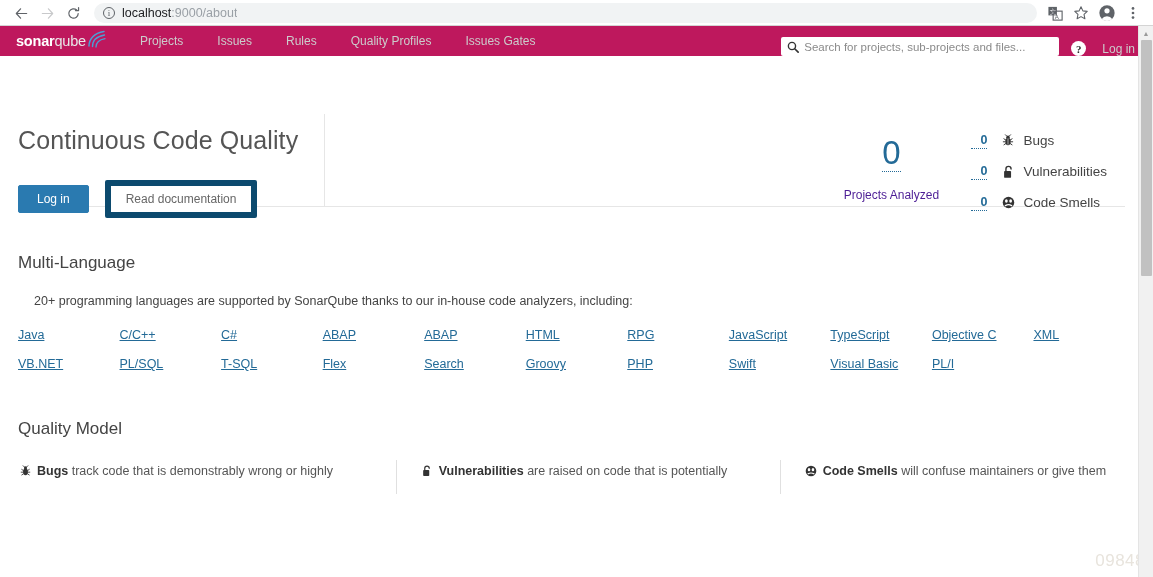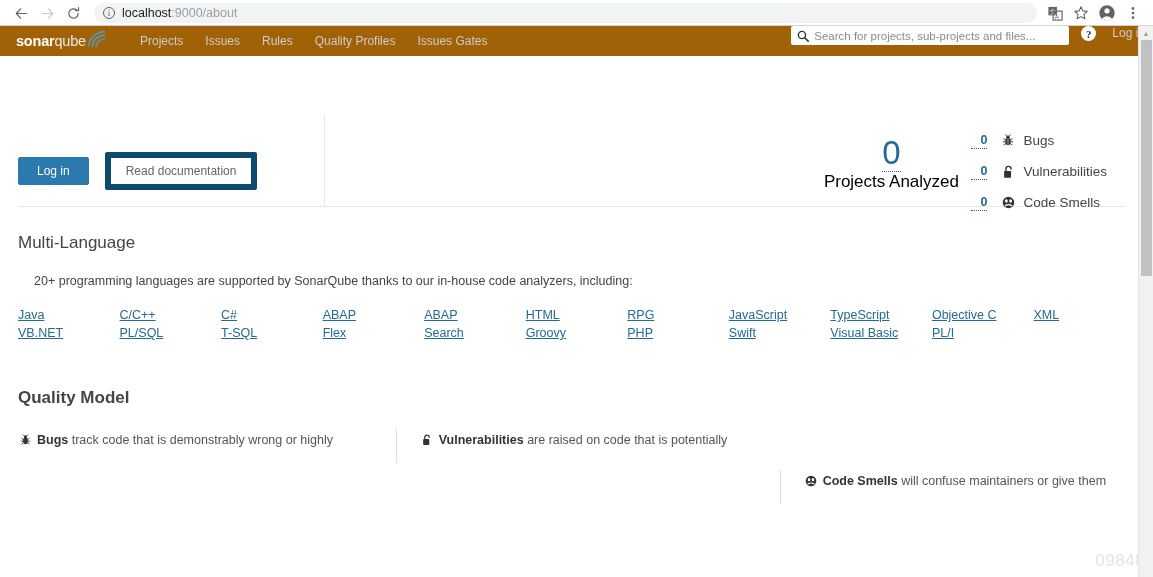--- a/index.html
+++ b/index.html
@@ -72,54 +72,54 @@
   .chrome-actions { display: flex; align-items: center; gap: 2px; flex: 0 0 auto; }
   .chrome-icon {
     width: 24px; height: 24px;
     display: flex; align-items: center; justify-content: center;
     color: #5f6368;
   }
 
   
   .sq-nav {
     height: 30px;
-    background: #a16207;
+    background: #be185d;
     display: flex;
     align-items: center;
     padding-left: 16px;
     position: relative;
   }
   .sq-logo {
     display: flex;
     align-items: center;
     margin-right: 20px;
     height: 30px;
   }
   .sq-logo-text { font-size: 14.5px; letter-spacing: -0.2px; }
   .sq-logo-text .b { font-weight: bold; color: #ffffff; }
   .sq-logo-text .n { font-weight: normal; color: #e8e8e8; }
   .sq-logo-wave { margin-left: 1px; margin-bottom: 4px; }
 
-  .sq-menu { display: flex; align-items: center; height: 30px; }
+  .sq-menu { display: flex; align-items: center; height: 30px; gap: 12px; }
   .sq-menu-item {
     color: #ccc;
     font-size: 12px;
     padding: 0 11px;
     line-height: 30px;
     white-space: nowrap;
     cursor: pointer;
   }
 
   .sq-right {
     position: absolute;
     right: 0; top: 0;
     height: 30px;
     display: flex;
-    align-items: flex-start;
-    padding-right: 8px;
+    align-items: flex-end;
+    padding-right: 18px;
     border-radius: 10px;
   }
   .sq-search {
     width: 278px;
     height: 19px;
     background: #ffffff;
     border-radius: 2px;
     display: flex;
     align-items: center;
     padding: 0 6px;
@@ -229,22 +229,23 @@
   .stat-big {
     font-size: 33px;
     color: #236a97;
     line-height: 1;
     border-bottom: 1px dotted #236a97;
     display: inline-block;
     padding-bottom: 2px;
     cursor: pointer;
   }
   .stat-caption {
-    font-size: 17px;
-    color: #000000;
+    font-size: 12px;
+    color: #4c1d95;
+    margin-top: 16px;
   }
   .stat-list { padding-top: 1px; }
   .stat-row {
     display: flex;
     align-items: center;
     height: 31px;
     font-size: 13.5px;
     color: #444;
   }
   .stat-num {
@@ -273,60 +274,61 @@
     margin: 0 18px;
     width: 1107px;
   }
 
   
   .section { padding: 0 18px; }
   .section-title {
     font-size: 17px;
     color: #444;
     font-weight: normal;
-    margin-top: 26px;
+    margin-top: 46px;
   }
   .section-sub {
     font-size: 12.5px;
     color: #444;
     margin-top: 21px;
     margin-left: 16px;
   }
   .lang-grid {
     display: grid;
     grid-template-columns: repeat(11, 1fr);
     margin-top: 17px;
+    row-gap: 11px;
   }
   .lang-link {
     font-size: 12.5px;
     color: #236a97;
     text-decoration: underline;
     cursor: pointer;
     white-space: nowrap;
   }
   .lang-grid .lang-cell:last-child { text-align: right; }
 
   
   .qm-title {
     font-size: 17px;
     color: #444;
-    font-weight: bold;
+    font-weight: normal;
     margin-top: 47px;
   }
   .qm-cols {
     display: flex;
     margin-top: 23px;
   }
   .qm-col {
     position: relative;
     padding-right: 24px;
   }
   .qm-col.c1 { width: 383px; }
   .qm-col.c2 { width: 389px; padding-left: 24px; }
-  .qm-col.c3 { width: 360px; padding-left: 24px; margin-top: 41px; }
+  .qm-col.c3 { width: 360px; padding-left: 24px; }
   .qm-col.c2::before, .qm-col.c3::before {
     content: "";
     position: absolute;
     left: 0; top: -2px;
     width: 1px; height: 34px;
     background: #e0e0e0;
   }
   .qm-text {
     font-size: 12.5px;
     color: #555;
@@ -471,20 +473,21 @@
     <div class="sq-help">?</div>
     <div class="sq-login">Log in</div>
   </div>
 </div>
 
 <div class="page">
 
   <div class="content">
     <div class="hero">
       <div class="hero-left">
+        <h1 class="hero-title">Continuous Code Quality</h1>
         <div class="hero-buttons">
           <button class="btn-login">Log in</button>
           <button class="btn-doc">Read documentation</button>
         </div>
       </div>
       <div class="hero-divider"></div>
 
       <div class="hero-stats">
         <div class="stat-projects">
           <div class="stat-big">0</div>

